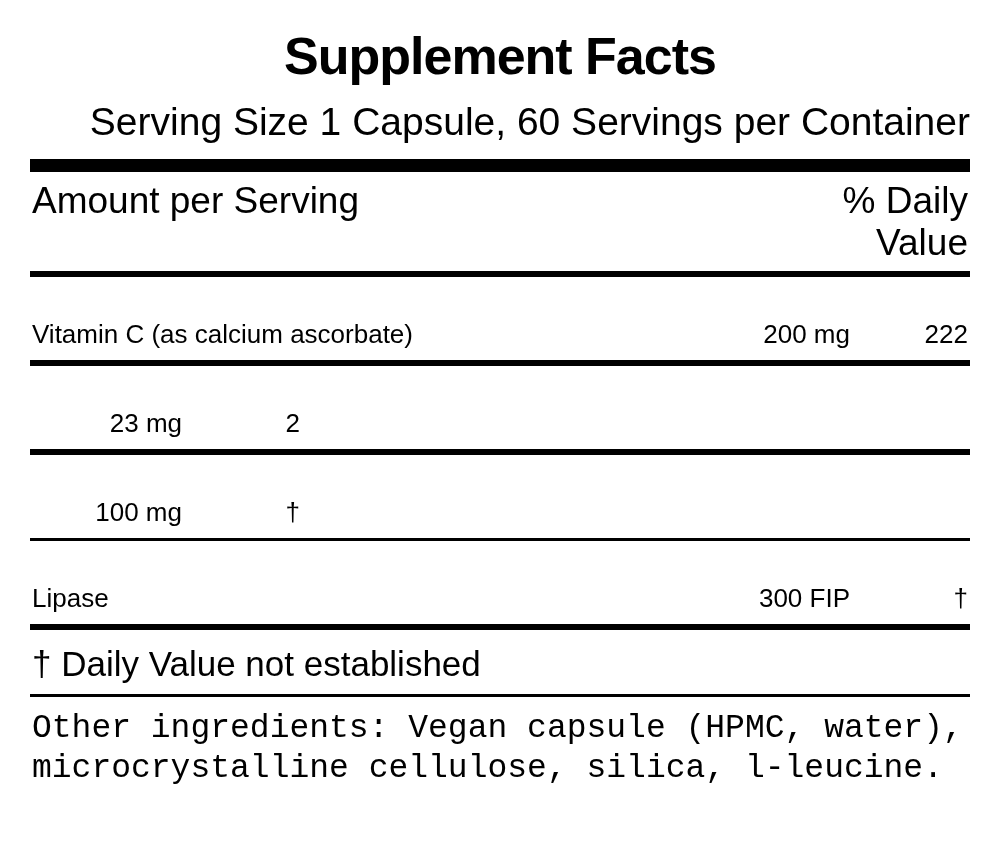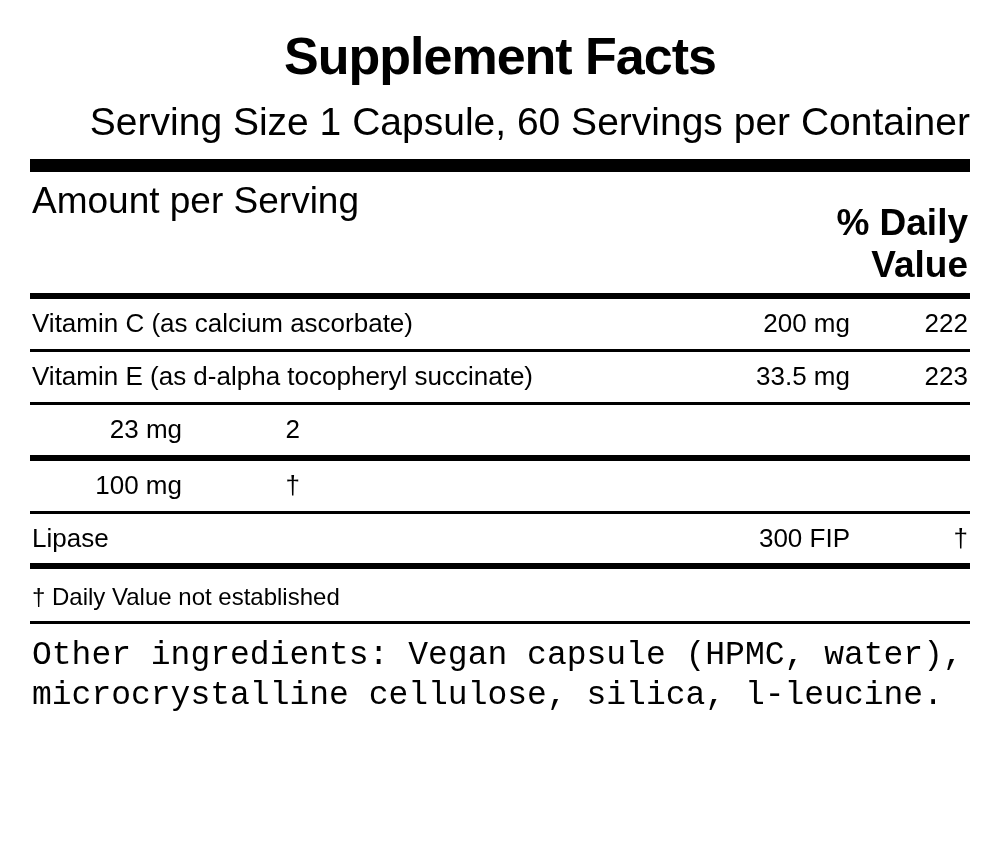--- a/index.html
+++ b/index.html
@@ -56,25 +56,24 @@
     justify-content: space-between;
     padding: 8px 2px 6px 2px;
   }
   .hdr-left {
     font-size: 37px;
     font-weight: normal;
     line-height: 1.15;
   }
   .hdr-right {
     font-size: 37px;
-    font-weight: bold;
+    font-weight: normal;
     line-height: 1.15;
     text-align: right;
     white-space: pre-line;
-    margin-top: 22px;
   }
   .rows {
     margin-top: 0;
   }
   .row {
     display: flex;
     align-items: flex-end;
     font-size: 26px;
     line-height: 1.15;
     padding: 10px 2px 10px 2px;
@@ -88,23 +87,24 @@
     text-align: right;
     min-width: 150px;
     padding-right: 26px;
     white-space: nowrap;
   }
   .row .dv {
     flex: 0 0 auto;
     width: 92px;
     text-align: right;
     white-space: nowrap;
+    margin-top: 33px;
   }
   .footnote {
-    font-size: 24px;
+    font-size: 35px;
     line-height: 1.15;
     padding: 14px 2px 10px 2px;
   }
   .other {
     font-size: 33px;
     line-height: 1.22;
     padding: 12px 2px 0 2px;
   }
   .other span {
     display: block;
@@ -132,25 +132,20 @@
 
   <div class="rows">
 
     <div class="row">
       <div class="name">Vitamin C (as calcium ascorbate)</div>
       <div class="amount">200 mg</div>
       <div class="dv">222</div>
     </div>
     <div class="rule-thin"></div>
 
-    <div class="row">
-      <div class="name">Vitamin E (as d-alpha tocopheryl succinate)</div>
-      <div class="amount">33.5 mg</div>
-      <div class="dv">223</div>
-    </div>
     <div class="rule-thin"></div>
 
     <div class="row">
       <div class="amount">23 mg</div>
       <div class="dv">2</div>
     </div>
     <div class="rule-med"></div>
 
     <div class="row">
       <div class="amount">100 mg</div>

